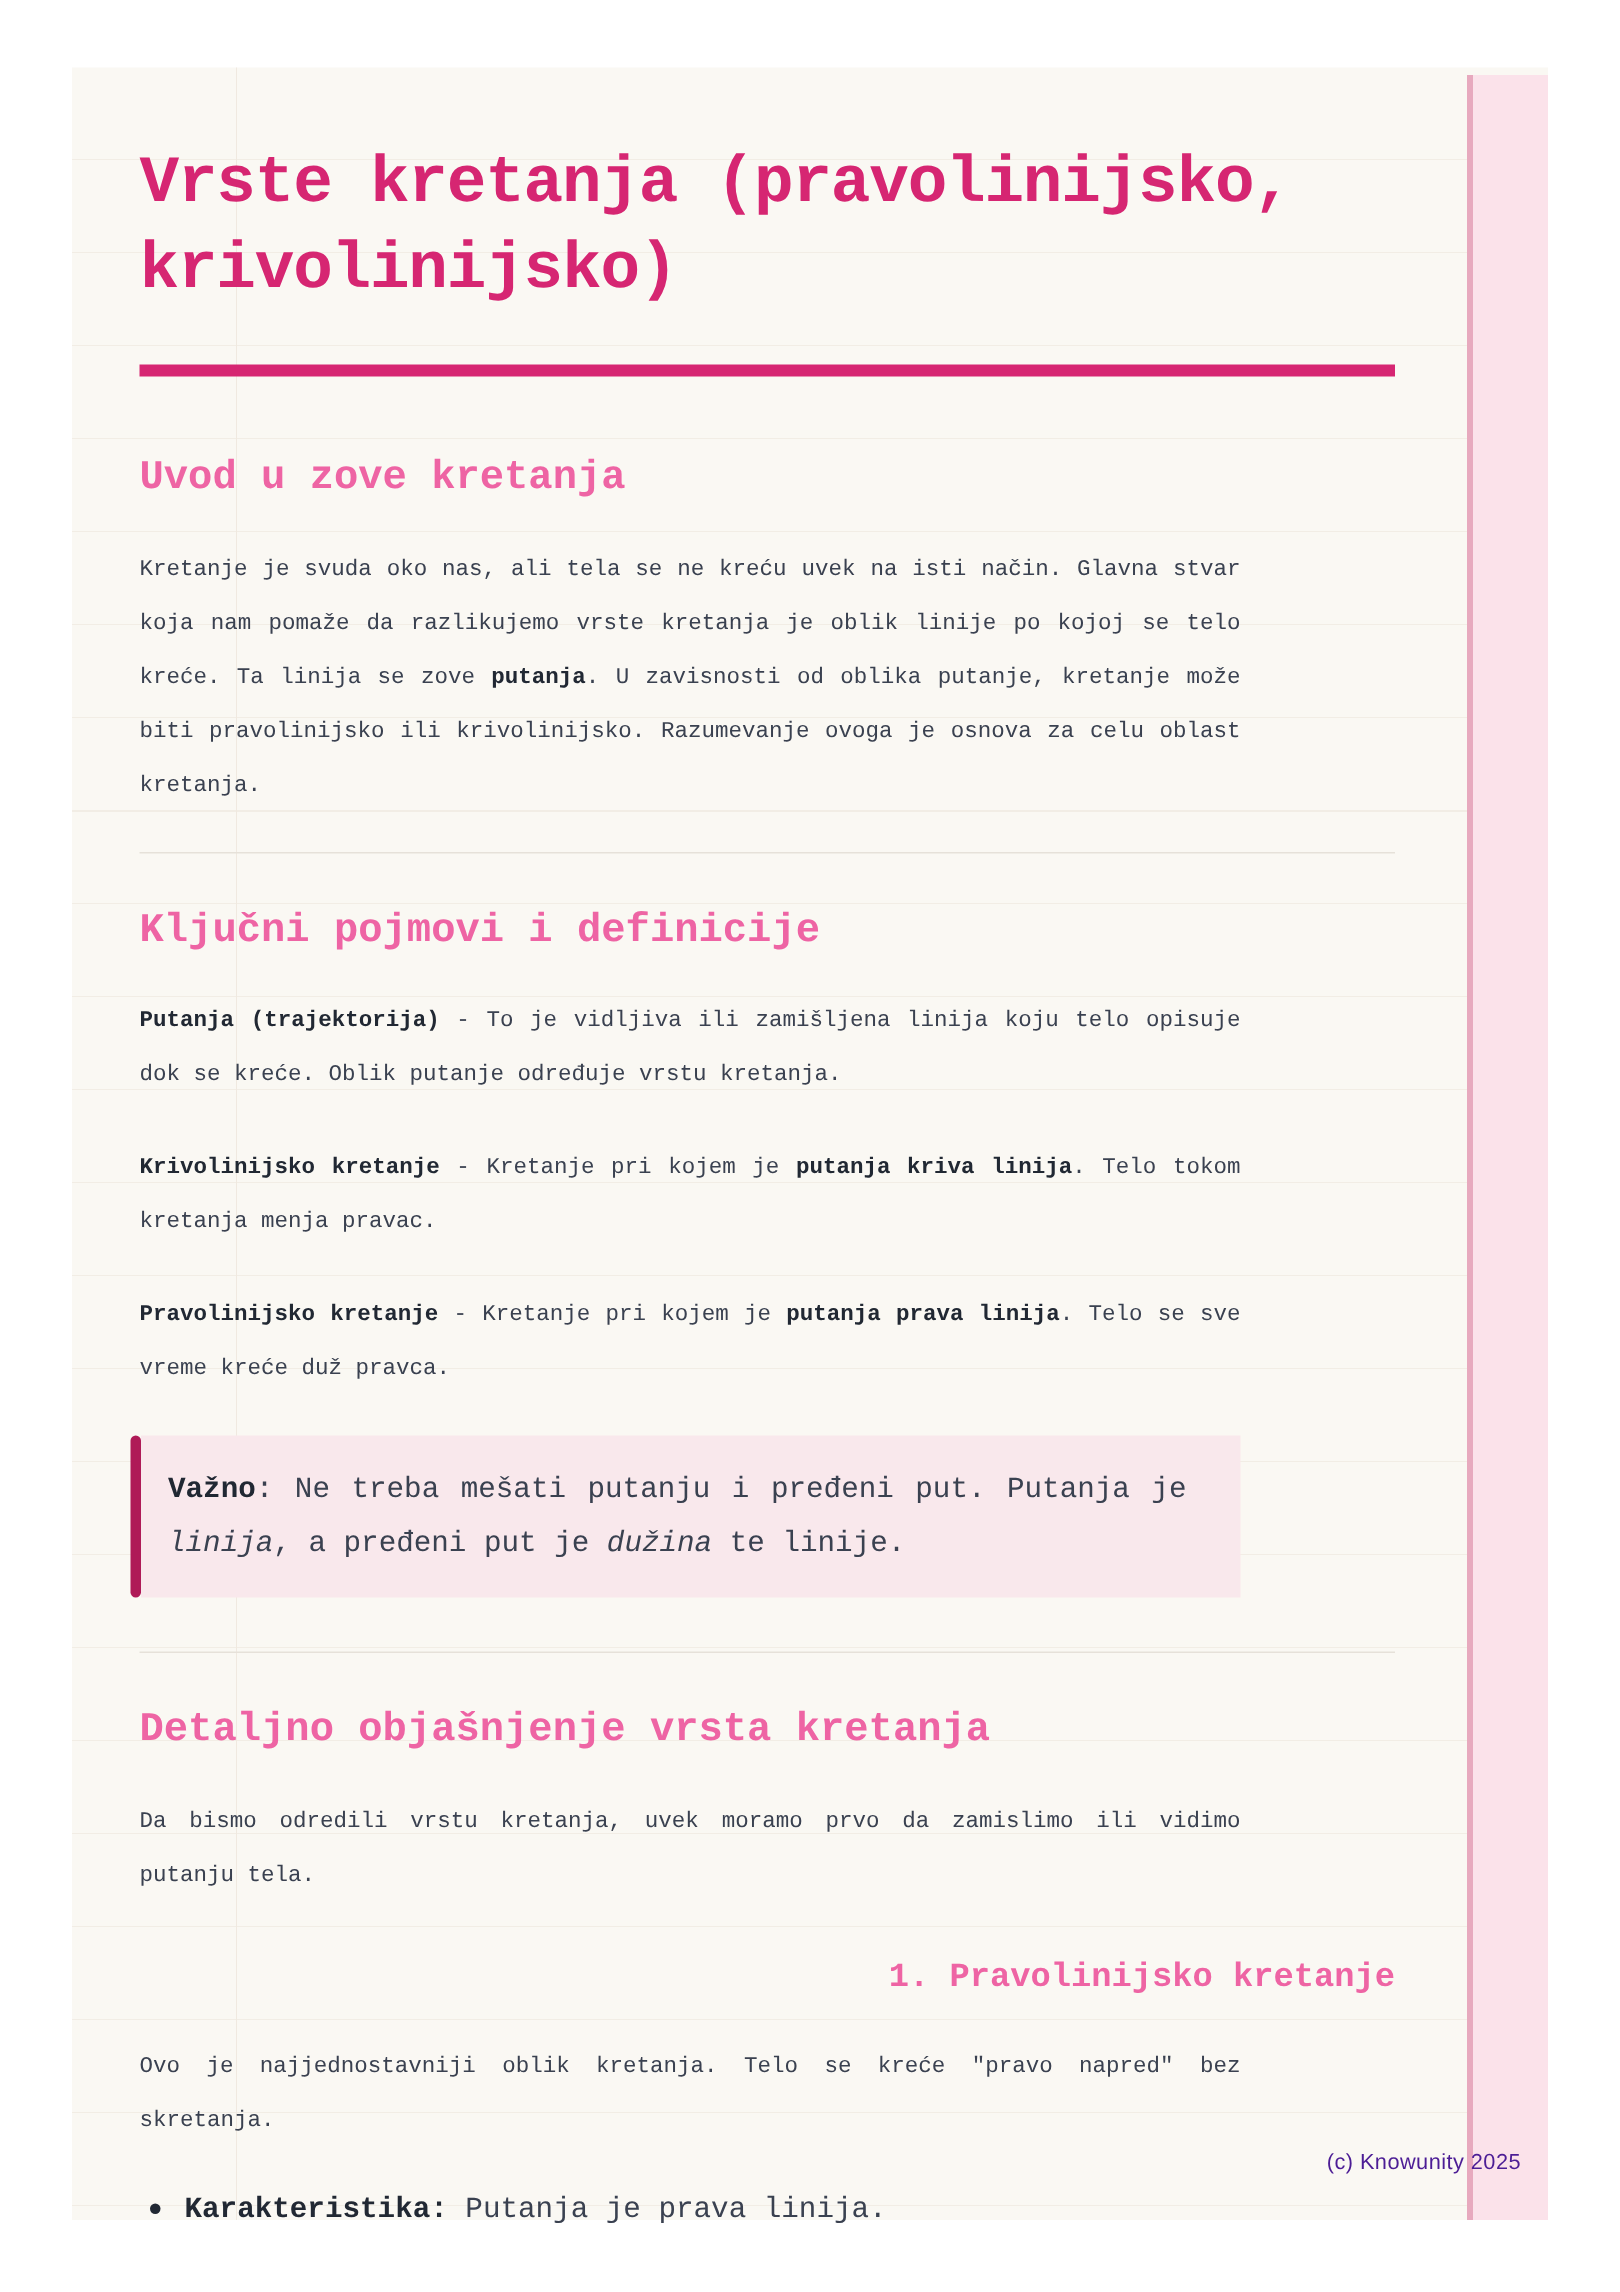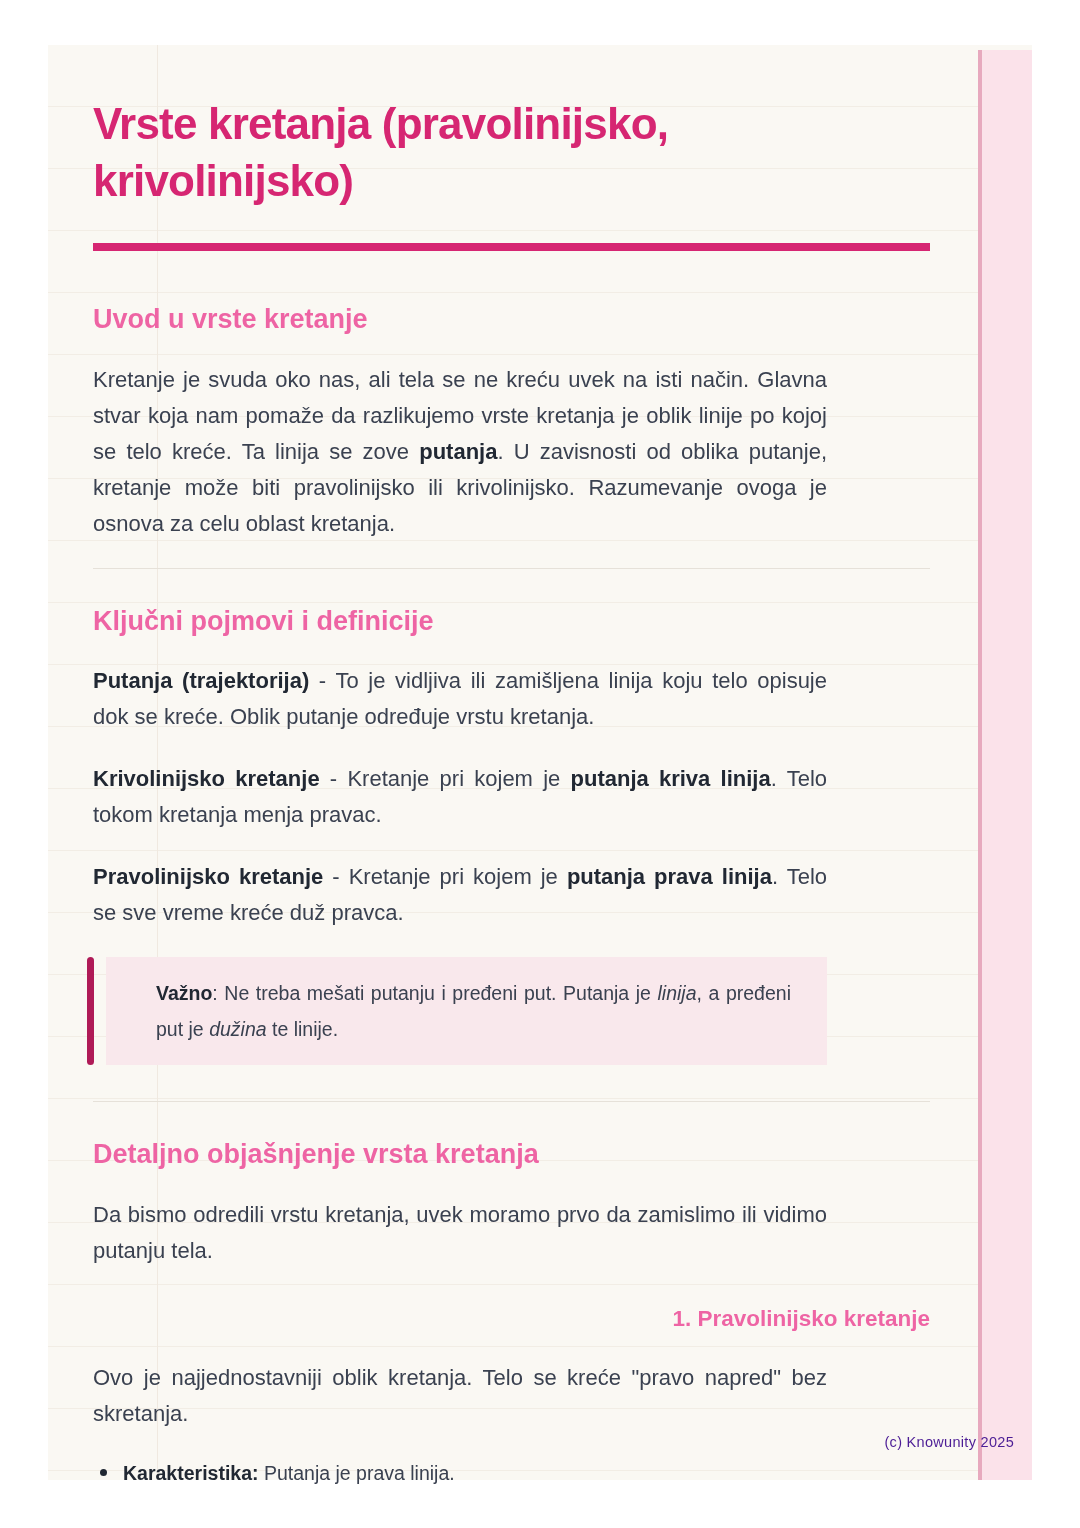--- a/index.html
+++ b/index.html
@@ -16,20 +16,21 @@
   .paper {
     position: absolute;
     left: 48px;
     top: 45px;
     width: 984px;
     height: 1435px;
     background-color: #FAF8F3;
     background-image:
       linear-gradient(to right, transparent 109px, #F0E9E0 109px, #F0E9E0 110px, transparent 110px),
       repeating-linear-gradient(to bottom, transparent 0px, transparent 61px, #F2EDE5 61px, #F2EDE5 62px);
+    font-family: Liberation Mono, monospace;
   }
 
   
   .side-stripe {
     position: absolute;
     right: 0;
     top: 5px;
     bottom: 0;
     width: 50px;
     background: #FBE2EA;
@@ -70,21 +71,21 @@
   h3.subsection-heading {
     font-size: 22.5px;
     line-height: 1.2;
     font-weight: 700;
     color: #EE64A4;
     margin: 36px 0 28px 0;
     text-align: right;
   }
 
   p.body-para {
-    font-size: 22px;
+    font-size: 15px;
     line-height: 36px;
     color: #3A4150;
     margin: 0 0 26px 0;
     max-width: 734px;
     text-align: justify;
   }
 
   .b { font-weight: 700; color: #212833; }
   .i { font-style: italic; }
 
@@ -104,22 +105,21 @@
   }
   .callout-bar {
     width: 7px;
     border-radius: 4px;
     background: #AF1A57;
     flex: 0 0 7px;
   }
   .callout-box {
     flex: 1;
     background: #F9E8EC;
-    padding: 18px 36px 18px 50px;
-    margin-left: 12px;
+    padding: 18px 36px 18px 18px;
   }
   .callout-box p {
     font-size: 19.5px;
     line-height: 36px;
     color: #3A4150;
     margin: 0;
     text-align: justify;
   }
 
   ul.bullet-list {
@@ -158,21 +158,21 @@
 <body>
 
 <div class="paper">
   <div class="side-stripe"></div>
 
   <div class="content">
 
     <h1 class="doc-title">Vrste kretanja (pravolinijsko, krivolinijsko)</h1>
     <div class="title-rule"></div>
 
-    <h2 class="section-heading">Uvod u vrste kretanje</h2>
+    <h2 class="section-heading">Uvod u zove kretanja</h2>
     <p class="body-para"><span>Kretanje je svuda oko nas, ali tela se ne kreću uvek na isti način. Glavna stvar koja nam pomaže da razlikujemo vrste kretanja je oblik linije po kojoj se telo kreće. Ta linija se zove </span><span class="b">putanja</span><span>. U zavisnosti od oblika putanje, kretanje može biti pravolinijsko ili krivolinijsko. Razumevanje ovoga je osnova za celu oblast kretanja.</span></p>
 
     <hr class="section-divider">
 
     <h2 class="section-heading">Ključni pojmovi i definicije</h2>
     <p class="body-para"><span class="b">Putanja (trajektorija)</span><span> - To je vidljiva ili zamišljena linija koju telo opisuje dok se kreće. Oblik putanje određuje vrstu kretanja.</span></p>
     <p class="body-para"><span class="b">Krivolinijsko kretanje</span><span> - Kretanje pri kojem je </span><span class="b">putanja kriva linija</span><span>. Telo tokom kretanja menja pravac.</span></p>
     <p class="body-para"><span class="b">Pravolinijsko kretanje</span><span> - Kretanje pri kojem je </span><span class="b">putanja prava linija</span><span>. Telo se sve vreme kreće duž pravca.</span></p>
 
     <div class="callout">

